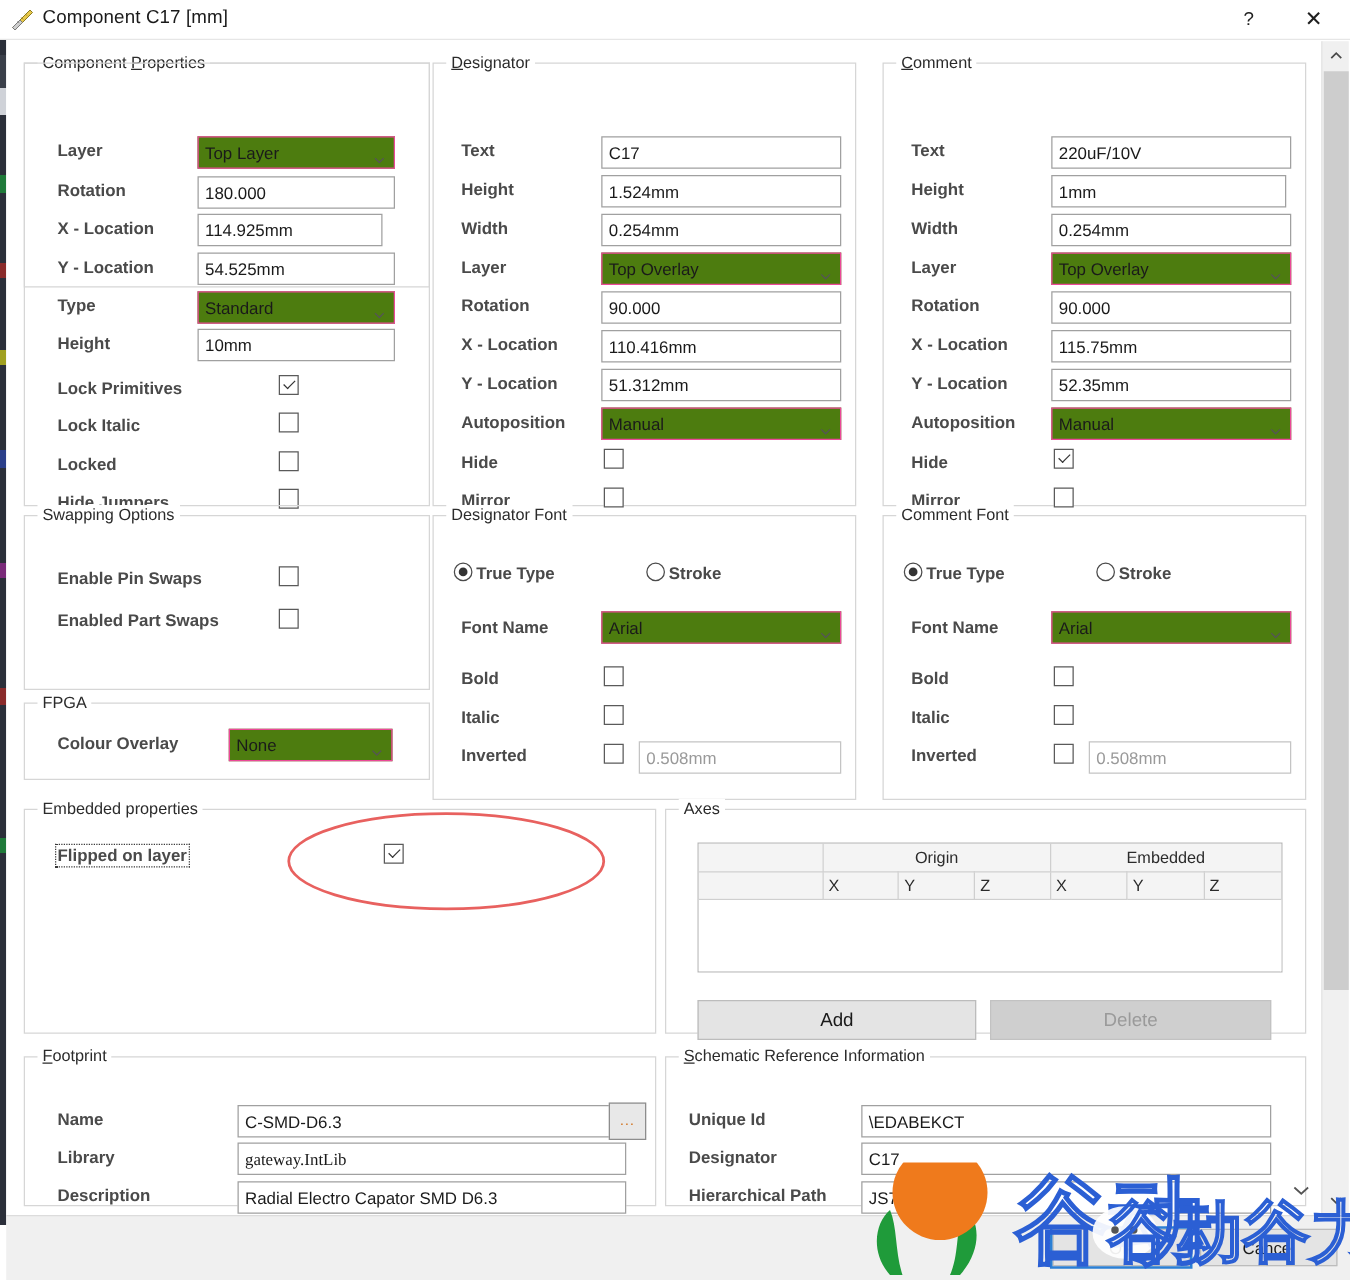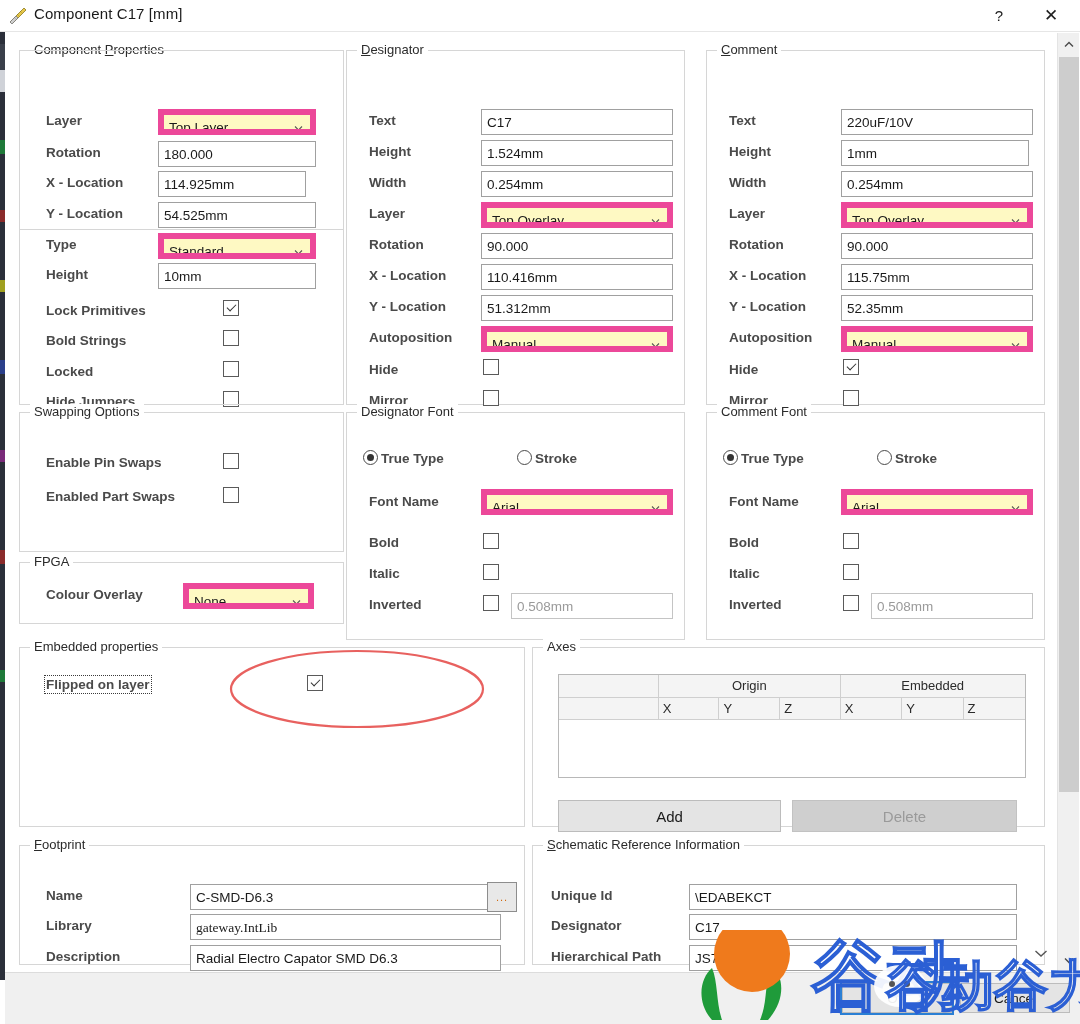--- a/index.html
+++ b/index.html
@@ -98,22 +98,22 @@
     padding: 2px 5px;
     height: 26px;
     line-height: 21px;
     font-family: "Liberation Sans", sans-serif;
     overflow: hidden;
     white-space: nowrap;
   }
   .fld.placeholder { color: #9a9a9a; border-color: #c4c4c4; }
   .combo {
     position: absolute;
-    border: 6px solid #ec4899;
-    background: #fef9c3;
+    border: 1px solid #ec4899;
+    background: #4d7c0f;
     font-size: 13.5px; color: #1a1a1a;
     padding: 2px 5px;
     height: 26px; line-height: 21px;
     overflow: hidden; white-space: nowrap;
   }
   .combo .chev {
     position: absolute; right: 7px; top: 50%;
     transform: translateY(-50%);
     width: 9px; height: 9px;
   }
@@ -311,21 +311,21 @@
             </svg>
         </span>
       </div>
 
       <span class="lbl" style="left:26px; top:216px;">Height</span>
       <div class="fld" style="left:138px; top:212px; width:158px;">10mm</div>
 
       <span class="lbl" style="left:26px; top:252px;">Lock Primitives</span>
       <div class="cb checked" style="left:203px; top:249px;"></div>
 
-      <span class="lbl" style="left:26px; top:282px;">Bold Strings</span>
+      <span class="lbl" style="left:26px; top:282px;">Lock Italic</span>
       <div class="cb" style="left:203px; top:279px;"></div>
 
       <span class="lbl" style="left:26px; top:313px;">Locked</span>
       <div class="cb" style="left:203px; top:310px;"></div>
 
       <span class="lbl" style="left:26px; top:343px;">Hide Jumpers</span>
       <div class="cb" style="left:203px; top:340px;"></div>
     </div>
 
     <div class="group" style="left:14px; top:18px; width:325px; height:355px; border-top:1px solid #d6d6d6; background:transparent; pointer-events:none;"></div>

